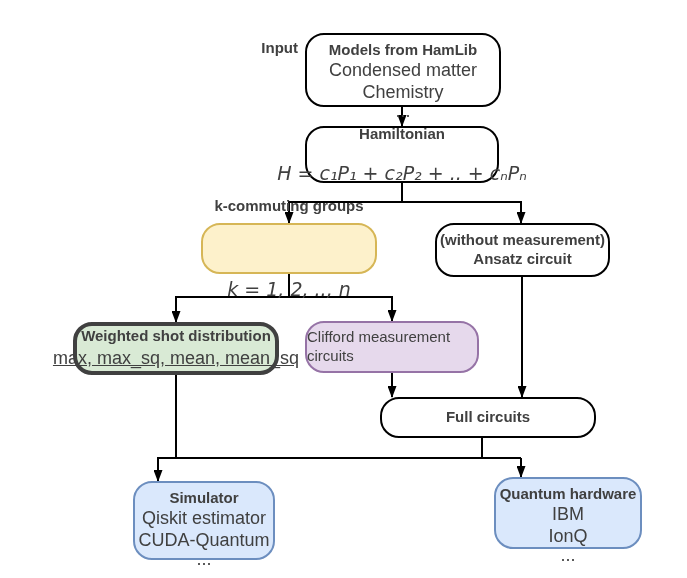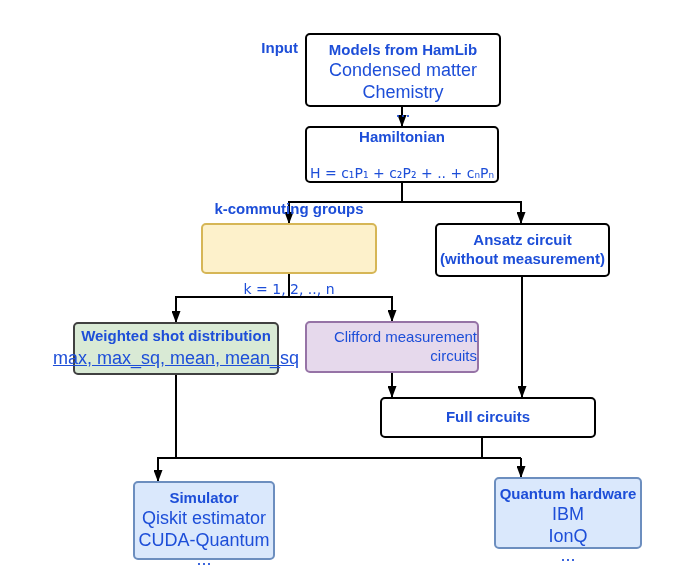--- a/index.html
+++ b/index.html
@@ -2,47 +2,47 @@
 <html><head>
 <meta charset="utf-8">
 <style>
   html,body { margin:0; padding:0; background:#ffffff; }
   .canvas {
     position: relative;
     width: 687px;
     height: 578px;
     background: #ffffff;
     font-family: "Liberation Sans", "DejaVu Sans", sans-serif;
-    color: #1d4ed8;
+    color: #404040;
     overflow: hidden;
   }
   svg.wires { position:absolute; left:0; top:0; width:687px; height:578px; }
   svg.wires path { stroke:#000000; stroke-width:2; fill:none; }
   svg.wires .head { fill:#000000; stroke:none; }
 
   .node {
     position:absolute;
     box-sizing:border-box;
-    border-radius:5px;
+    border-radius:19px;
     display:flex;
     flex-direction:column;
     align-items:center;
-    text-align:right;
+    text-align:left;
     background:#ffffff;
   }
   .node.plain  { border:2.5px solid #000000; }
   .node.yellow { border:2px solid #d6b656; background:#fdf1cb;gap:44px; }
-  .node.green  { border:2px solid #404040; background:#d9ead5; }
+  .node.green  { border:4px solid #404040; background:#d9ead5; }
   .node.purple { border:2px solid #9673a6; background:#e6d9ec; }
   .node.blue   { border:2px solid #6c8ebf; background:#dae8fc;margin-left:45px; }
 
   .node-title { font-weight:bold; font-size:15px; line-height:1.25; white-space:nowrap; }
   .node-line  { font-size:18px; line-height:1.22; white-space:nowrap; }
   .node-line.dots { line-height:0.8; }
-  .formula { font-size:14px; margin-top:19px; white-space:nowrap;
+  .formula { font-size:19px; font-style:italic; margin-top:19px; white-space:nowrap;
              font-family:"DejaVu Sans","Liberation Sans",sans-serif; }
   .wrap-title { font-weight:normal; font-size:15px; line-height:1.25; white-space:normal; }
 
   .center-v { justify-content:center; }
   .top-v    { justify-content:flex-start; padding-top:6px; }
 
   #node-models      { left:305px; top:33px;  width:196px; height:74px; }
   #node-hamiltonian { left:305px; top:126px; width:194px; height:57px; }
   #node-kcommuting  { left:201px; top:223px; width:176px; height:51px; }
   #node-ansatz      { left:435px; top:223px; width:175px; height:54px; }
@@ -96,22 +96,22 @@
     <div class="node-title">Hamiltonian</div>
     <div class="formula">H = c₁P₁ + c₂P₂ + .. + cₙPₙ</div>
   </div>
 
   <div id="node-kcommuting" class="node yellow center-v">
     <div class="node-title">k-commuting groups</div>
     <div class="formula">k = 1, 2, .., n</div>
   </div>
 
   <div id="node-ansatz" class="node plain center-v">
+    <div class="node-title">(without measurement)</div>
     <div class="node-title">Ansatz circuit</div>
-    <div class="node-title">(without measurement)</div>
   </div>
 
   <div id="node-weighted" class="node green center-v">
     <div class="node-title">Weighted shot distribution</div>
     <div class="node-line" style="margin-top:2px;text-decoration:underline;">max, max_sq, mean, mean_sq</div>
   </div>
 
   <div id="node-clifford" class="node purple center-v">
     <div class="wrap-title">Clifford measurement circuits</div>
   </div>

